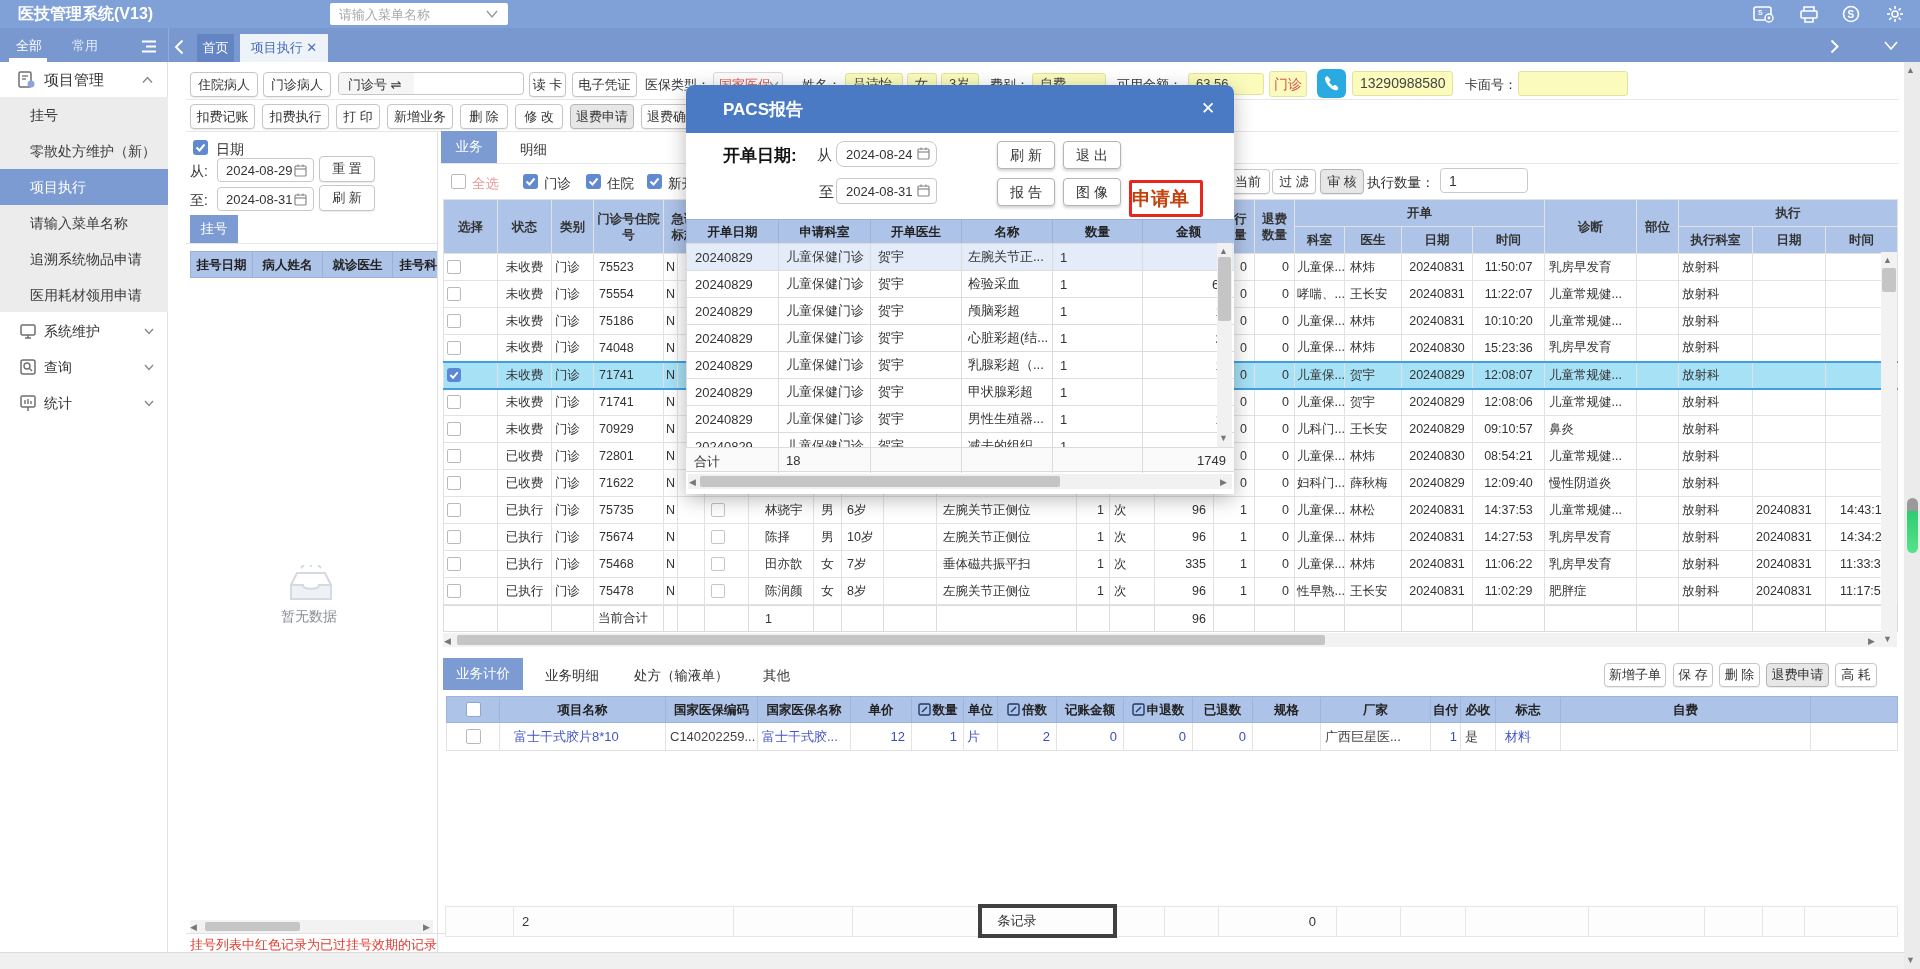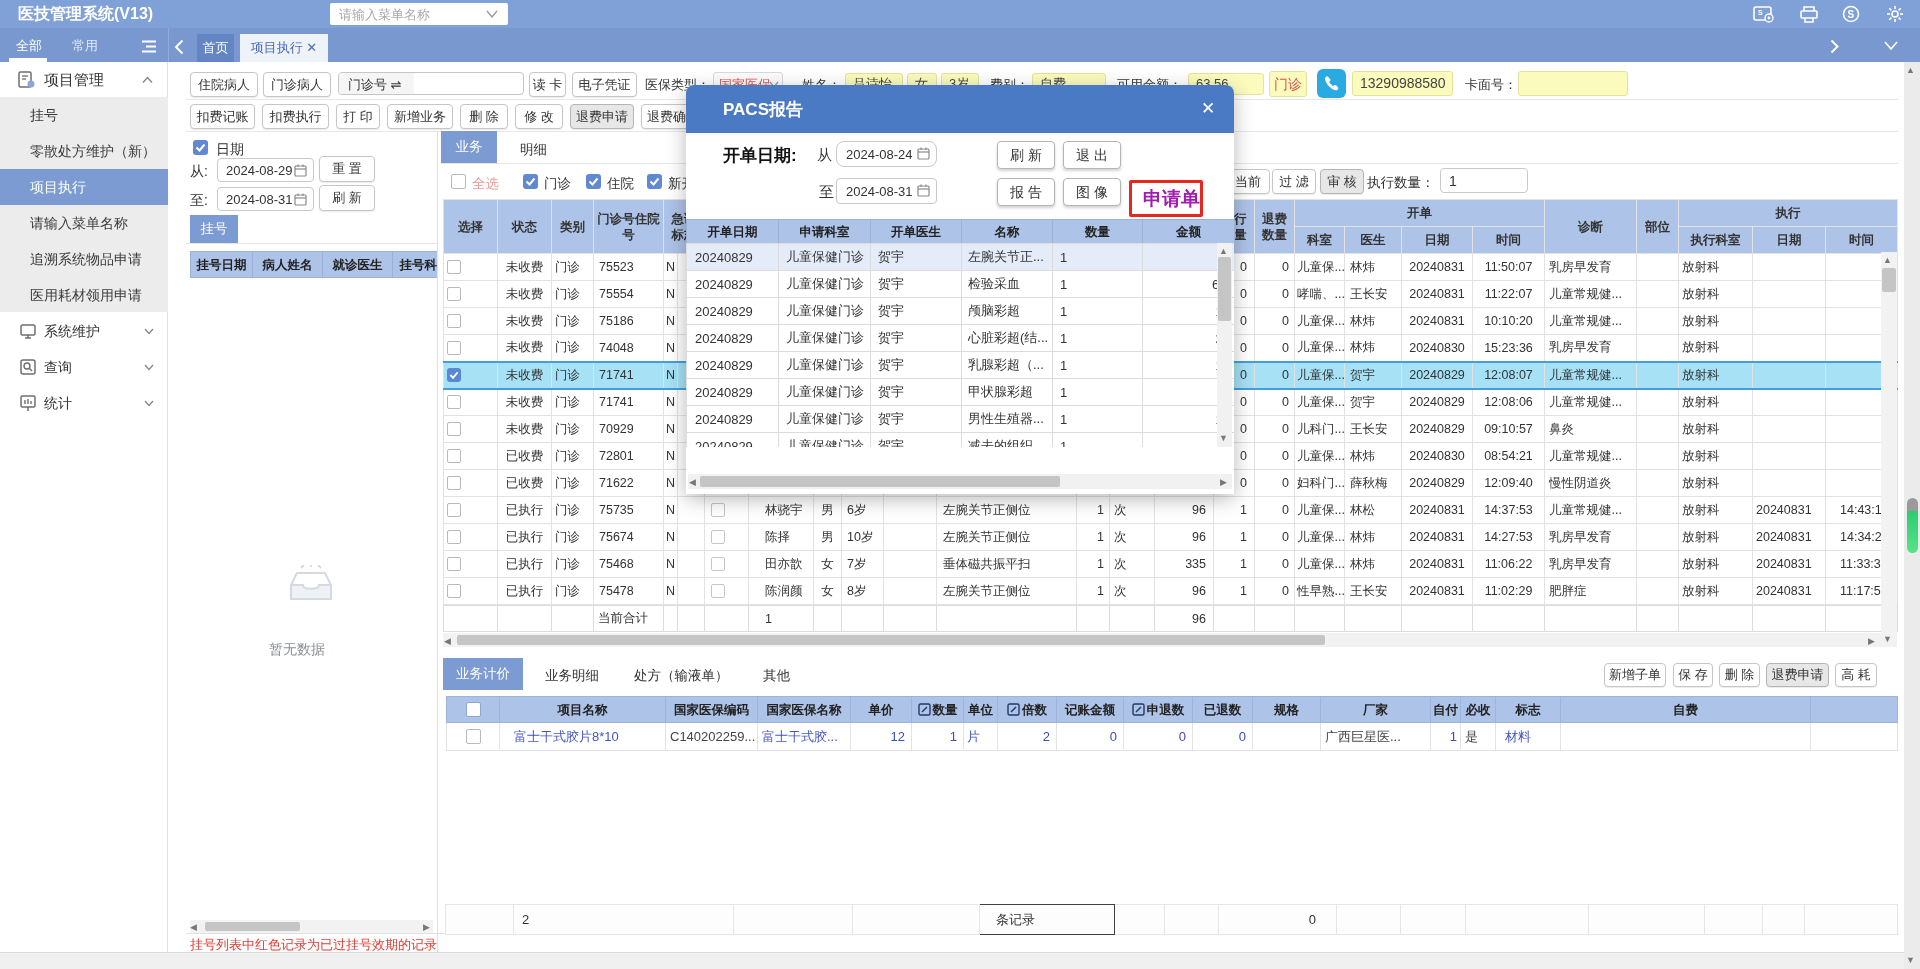--- a/index.html
+++ b/index.html
@@ -228,21 +228,21 @@
     </div>
 <svg class="abs" style="left:283px;top:565px;" width="56" height="42" viewBox="0 0 56 42">
       <g stroke="#d4d9e2" stroke-width="2" fill="none">
         <path d="M8 20 L14 8 L42 8 L48 20"></path>
         <path d="M8 20 L8 34 L48 34 L48 20 L36 20 C36 25 20 25 20 20 Z" fill="#eef1f6"></path>
         <line x1="18" y1="3" x2="21" y2="0"></line>
         <line x1="28" y1="2" x2="28" y2="-2"></line>
         <line x1="38" y1="3" x2="35" y2="0"></line>
       </g>
     </svg>
-<div class="abs" style="left:269px;top:608px;font-size:14px;color:#8a8f99;margin-top:33px;">暂无数据</div>
+<div class="abs" style="left:281px;top:608px;font-size:14px;color:#8a8f99;">暂无数据</div>
 <div class="scroll-track" style="left:190px;top:920px;width:243px;height:13px;"></div>
 <div class="thumb" style="left:205px;top:922px;width:95px;height:9px;"></div>
 <div class="arr" style="left:190px;top:922px;">◀</div>
 <div class="arr" style="left:423px;top:922px;">▶</div>
 <div class="abs" style="left:186px;top:933px;width:1713px;height:19px;background:#fff;border-top:1px solid #e2e2e2;"></div>
 <div class="abs" style="left:190px;top:936px;font-size:13px;color:#e23b31;">挂号列表中红色记录为已过挂号效期的记录</div>
 <div class="abs" style="left:437px;top:132px;width:1px;height:820px;background:#e0e0e0;"></div>
 <div class="abs" style="left:441px;top:131px;width:56px;height:32px;background:#7d9bd3;color:#fff;font-size:13.5px;text-align:center;line-height:32px;">业务</div>
 <div class="abs" style="left:520px;top:141px;font-size:13.5px;color:#333;">明细</div>
 <div class="abs" style="left:441px;top:163px;width:1457px;height:1px;background:#e6e6e6;"></div>
@@ -909,21 +909,21 @@
         <col style="width:58px">
         <col style="width:42px">
         <col style="width:93px">
       </colgroup>
       <tbody>
         <tr>
 <td style="border:1px solid #e6e6e6;height:30px;font-size:13px;color:#333;padding-left:8px;background:#fdfdfd;"></td>
 <td style="border:1px solid #e6e6e6;height:30px;font-size:13px;color:#333;padding-left:8px;background:#fdfdfd;">2</td>
 <td style="border:1px solid #e6e6e6;height:30px;font-size:13px;color:#333;padding-left:8px;background:#fdfdfd;"></td>
 <td style="border:1px solid #e6e6e6;height:30px;font-size:13px;color:#333;padding-left:8px;background:#fdfdfd;"></td>
-<td style="border:1px solid #404040;height:30px;font-size:13px;color:#333;padding-left:16px;background:#fdfdfd;">条记录</td>
+<td style="border:4px solid #404040;height:30px;font-size:13px;color:#333;padding-left:16px;background:#fdfdfd;">条记录</td>
 <td style="border:1px solid #e6e6e6;height:30px;font-size:13px;color:#333;padding-left:8px;background:#fdfdfd;"></td>
 <td style="border:1px solid #e6e6e6;height:30px;font-size:13px;color:#333;padding-left:8px;background:#fdfdfd;"></td>
 <td style="border:1px solid #e6e6e6;height:30px;font-size:13px;color:#333;text-align:right;padding-right:20px;background:#fdfdfd;">0</td>
 <td style="border:1px solid #e6e6e6;height:30px;font-size:13px;color:#333;padding-left:8px;background:#fdfdfd;"></td>
 <td style="border:1px solid #e6e6e6;height:30px;font-size:13px;color:#333;padding-left:8px;background:#fdfdfd;"></td>
 <td style="border:1px solid #e6e6e6;height:30px;font-size:13px;color:#333;padding-left:8px;background:#fdfdfd;"></td>
 <td style="border:1px solid #e6e6e6;height:30px;font-size:13px;color:#333;padding-left:8px;background:#fdfdfd;"></td>
 <td style="border:1px solid #e6e6e6;height:30px;font-size:13px;color:#333;padding-left:8px;background:#fdfdfd;"></td>
 <td style="border:1px solid #e6e6e6;height:30px;font-size:13px;color:#333;padding-left:8px;background:#fdfdfd;"></td>
 <td style="border:1px solid #e6e6e6;height:30px;font-size:13px;color:#333;padding-left:8px;background:#fdfdfd;"></td>
@@ -956,21 +956,21 @@
           <rect x="1" y="2" width="11" height="10" rx="1" fill="none" stroke="#8a8a8a" stroke-width="1.2"></rect>
           <line x1="1" y1="5" x2="12" y2="5" stroke="#8a8a8a" stroke-width="1.2"></line>
           <line x1="4" y1="0.5" x2="4" y2="3" stroke="#8a8a8a" stroke-width="1.2"></line>
           <line x1="9" y1="0.5" x2="9" y2="3" stroke="#8a8a8a" stroke-width="1.2"></line>
         </svg>
       </div>
 <div style="position:absolute;left:311px;top:56px;width:58px;height:28px;background:#fff;border:1px solid #b5b5b5;border-radius:4px;font-size:14px;color:#333;text-align:center;line-height:26px;box-shadow:0 2px 3px rgba(0,0,0,.18);">刷 新</div>
 <div style="position:absolute;left:377px;top:56px;width:58px;height:28px;background:#fff;border:1px solid #b5b5b5;border-radius:4px;font-size:14px;color:#333;text-align:center;line-height:26px;box-shadow:0 2px 3px rgba(0,0,0,.18);">退 出</div>
 <div style="position:absolute;left:311px;top:93px;width:58px;height:28px;background:#fff;border:1px solid #b5b5b5;border-radius:4px;font-size:14px;color:#333;text-align:center;line-height:26px;box-shadow:0 2px 3px rgba(0,0,0,.18);">报 告</div>
 <div style="position:absolute;left:377px;top:93px;width:58px;height:28px;background:#fff;border:1px solid #b5b5b5;border-radius:4px;font-size:14px;color:#333;text-align:center;line-height:26px;box-shadow:0 2px 3px rgba(0,0,0,.18);">图 像</div>
-<div style="position:absolute;left:443px;top:95px;width:74px;height:37px;border:3px solid #e8261d;color:#a21caf;font-size:19px;font-weight:bold;text-align:right;line-height:31px;border-radius:2px;">申请单</div>
+<div style="position:absolute;left:443px;top:95px;width:74px;height:37px;border:3px solid #e8261d;color:#c2410c;font-size:19px;font-weight:bold;text-align:left;line-height:31px;border-radius:2px;">申请单</div>
 <table style="position:absolute;left:0;top:134px;width:548px;border-collapse:collapse;table-layout:fixed;">
         <colgroup>
           <col style="width:92px">
           <col style="width:92px">
           <col style="width:91px">
           <col style="width:91px">
           <col style="width:90px">
           <col style="width:92px">
         </colgroup>
 <tbody>
@@ -1055,20 +1055,30 @@
 <td style="border:1px solid #dcdcdc;height:27px;font-size:13px;color:#333;padding-left:8px;">20240829</td>
 <td style="border:1px solid #dcdcdc;height:27px;font-size:13px;color:#333;padding-left:7px;">儿童保健门诊</td>
 <td style="border:1px solid #dcdcdc;height:27px;font-size:13px;color:#333;padding-left:7px;">贺宇</td>
 <td style="border:1px solid #dcdcdc;height:27px;font-size:13px;color:#333;padding-left:6px;">减去的组织...</td>
 <td style="border:1px solid #dcdcdc;height:27px;font-size:13px;color:#333;padding-left:7px;">1</td>
 <td style="border:1px solid #dcdcdc;height:27px;font-size:13px;color:#333;text-align:right;padding-right:4px;"></td>
 </tr>
 </tbody>
         </table>
       </div>
+<div style="position:absolute;left:0;top:362px;width:548px;height:25px;border-top:1px solid #dcdcdc;border-bottom:1px solid #dcdcdc;background:#fafafa;">
+<span style="position:absolute;left:8px;top:5px;font-size:13px;color:#333;">合计</span>
+<span style="position:absolute;left:100px;top:5px;font-size:13px;color:#333;">18</span>
+<span style="position:absolute;right:8px;top:5px;font-size:13px;color:#333;">1749</span>
+<div style="position:absolute;left:92px;top:0;width:1px;height:25px;background:#dcdcdc;"></div>
+<div style="position:absolute;left:184px;top:0;width:1px;height:25px;background:#dcdcdc;"></div>
+<div style="position:absolute;left:275px;top:0;width:1px;height:25px;background:#dcdcdc;"></div>
+<div style="position:absolute;left:366px;top:0;width:1px;height:25px;background:#dcdcdc;"></div>
+<div style="position:absolute;left:456px;top:0;width:1px;height:25px;background:#dcdcdc;"></div>
+</div>
 <div style="position:absolute;left:531px;top:158px;width:15px;height:204px;background:#f1f1f1;"></div>
 <div class="arr" style="left:533px;top:161px;position:absolute;">▲</div>
 <div style="position:absolute;left:532px;top:172px;width:13px;height:64px;background:#c5c5c5;border-radius:2px;"></div>
 <div class="arr" style="left:533px;top:348px;position:absolute;">▼</div>
 <div style="position:absolute;left:2px;top:389px;width:544px;height:15px;background:#f1f1f1;"></div>
 <div class="arr" style="left:3px;top:392px;position:absolute;">◀</div>
 <div class="arr" style="left:534px;top:392px;position:absolute;">▶</div>
 <div style="position:absolute;left:14px;top:391px;width:360px;height:11px;background:#c5c5c5;border-radius:2px;"></div>
 </div>
 </div>

